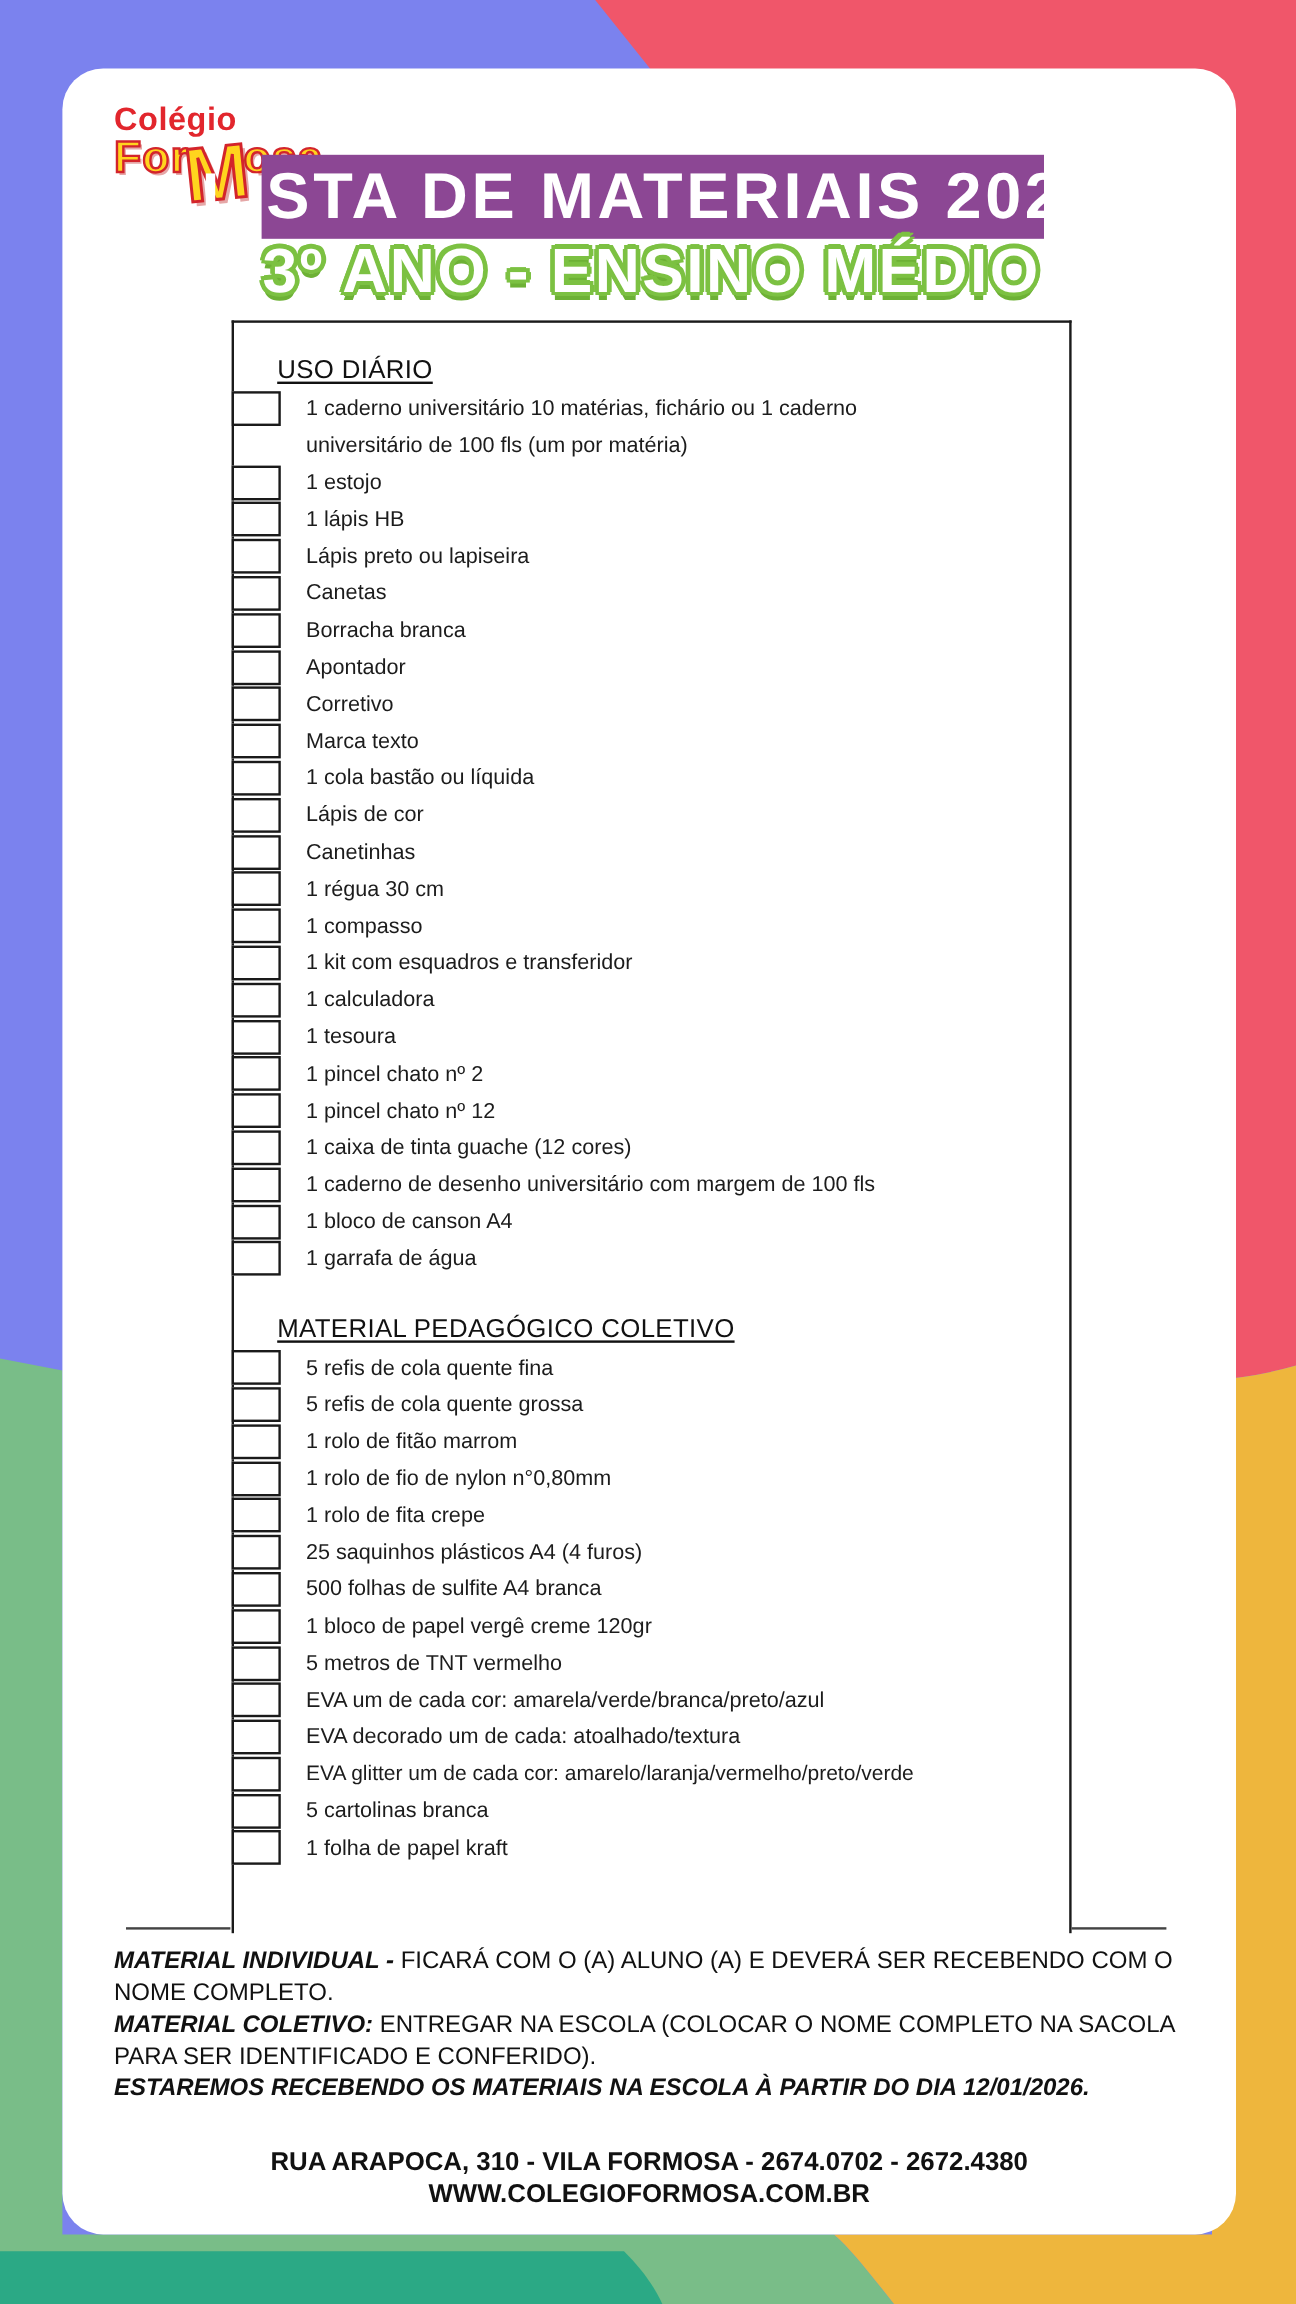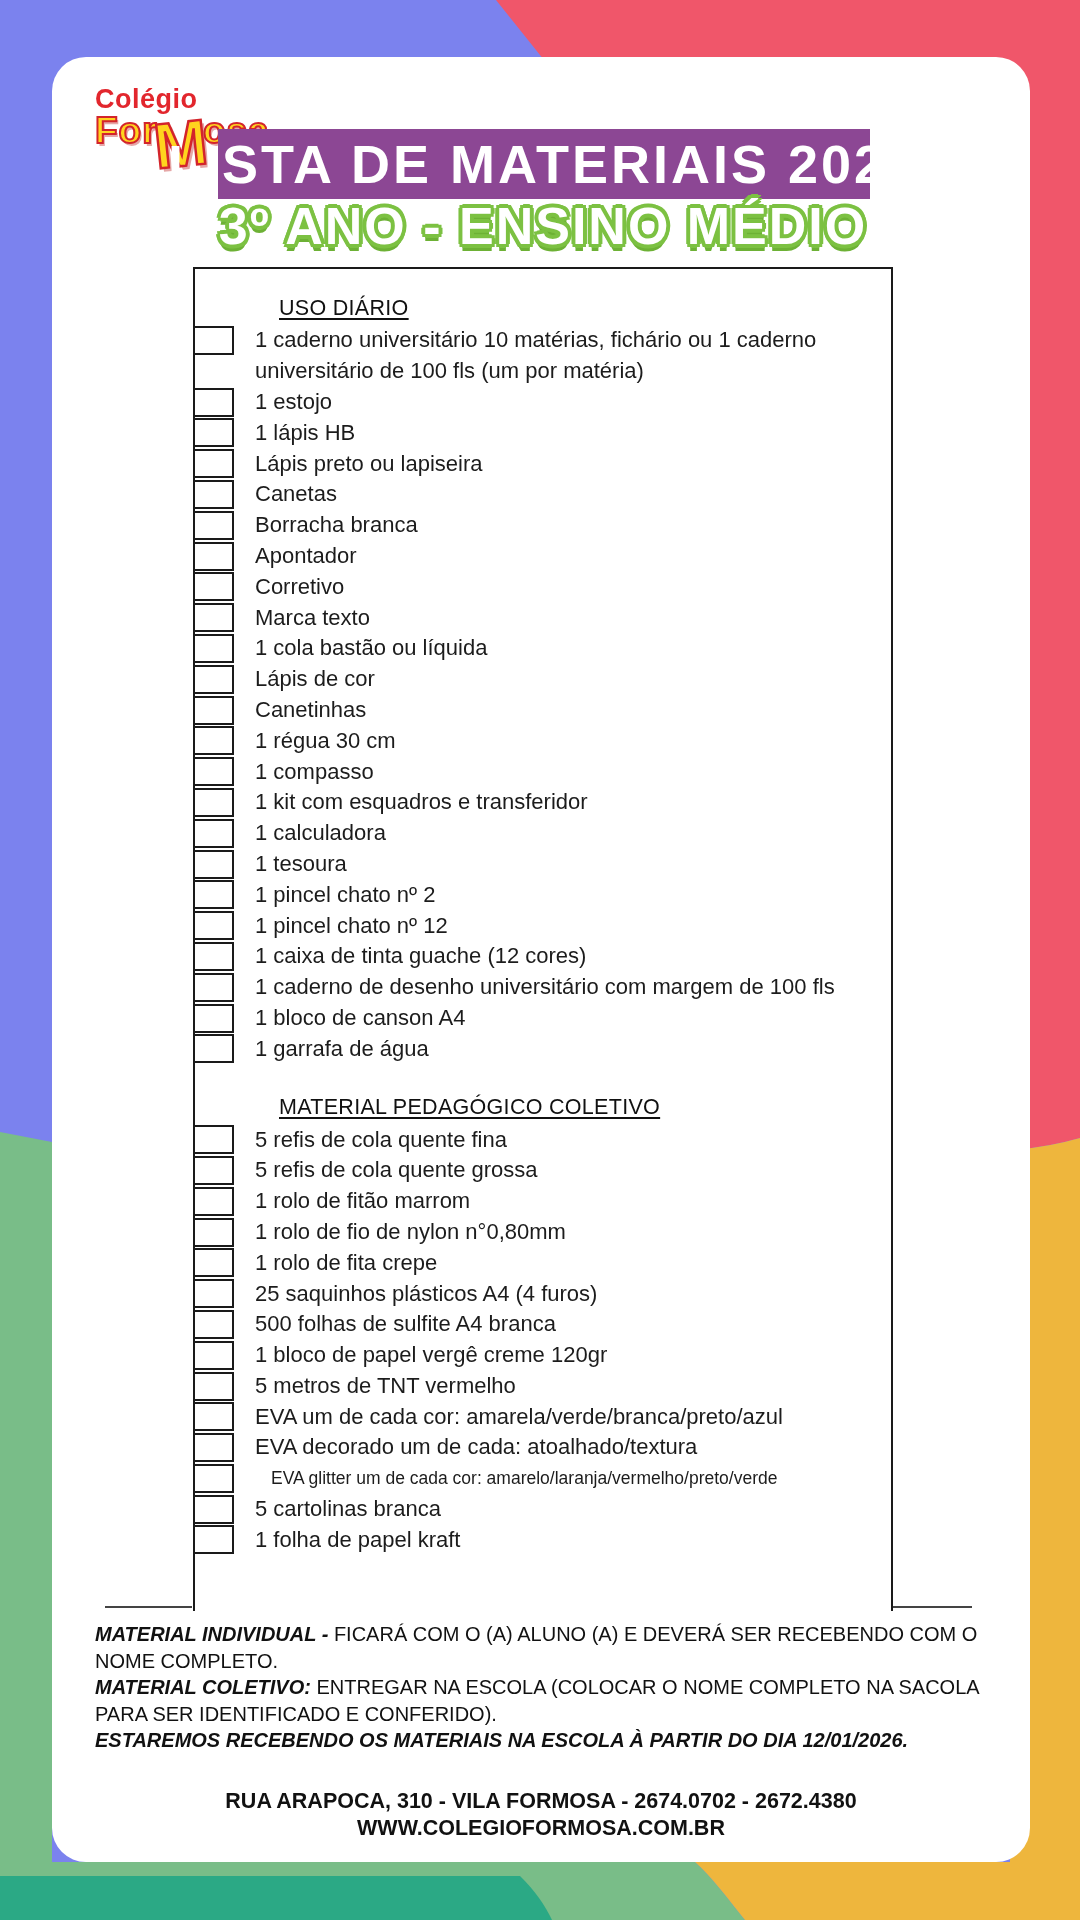--- a/index.html
+++ b/index.html
@@ -25,30 +25,30 @@
         color:#ffffff;font-size:54px;font-weight:bold;letter-spacing:3px;white-space:nowrap;}
   .subtitle{position:absolute;left:93px;top:196px;width:900px;text-align:center;
         font-size:52px;font-weight:900;letter-spacing:2px;color:#ffffff;white-space:nowrap;
         text-shadow:-3px -3px 0 #7cc142,3px -3px 0 #7cc142,-3px 3px 0 #7cc142,3px 3px 0 #7cc142,
                     -4px 0 0 #7cc142,4px 0 0 #7cc142,0 -4px 0 #7cc142,0 4px 0 #7cc142,
                     0 7px 0 #6db135;}
 
   
   .box{position:absolute;left:193px;top:267px;width:700px;height:1344px;box-sizing:border-box;
        border:2px solid #1a1a1a;border-bottom:none;padding-top:22px;background:#ffffff;}
-  .section-title-row{height:34px;line-height:34px;margin-left:84px;}
+  .section-title-row{height:34px;line-height:34px;margin-left:36px;}
   .section-title-row.gap{margin-top:26px;}
   .section-title{font-size:21.5px;color:#111;text-decoration:underline;
        text-underline-offset:3px;letter-spacing:.3px;}
   .row{position:relative;height:30.8px;}
   .cb{position:absolute;left:-2px;top:1px;width:41px;height:29px;background:#fff;
       border:2px solid #1a1a1a;box-sizing:border-box;}
   .itext{position:absolute;left:60px;top:50%;transform:translateY(-50%);
-      font-size:22px;color:#1c1c1c;white-space:nowrap;}
-  .itext.small{font-size:17.5px;margin-left:16px;}
+      font-size:18px;color:#1c1c1c;white-space:nowrap;}
+  .itext.small{font-size:17.5px;}
 
   .dash{position:absolute;height:2px;background:#444;}
   .dash-left{left:105px;top:1606px;width:87px;}
   .dash-right{left:893px;top:1606px;width:79px;}
 
   
   .notes{position:absolute;left:95px;top:1621px;width:910px;}
   .note-line{font-size:20px;line-height:26.5px;color:#111;white-space:nowrap;}
   .note-line b{font-weight:bold;font-style:italic;}
 

